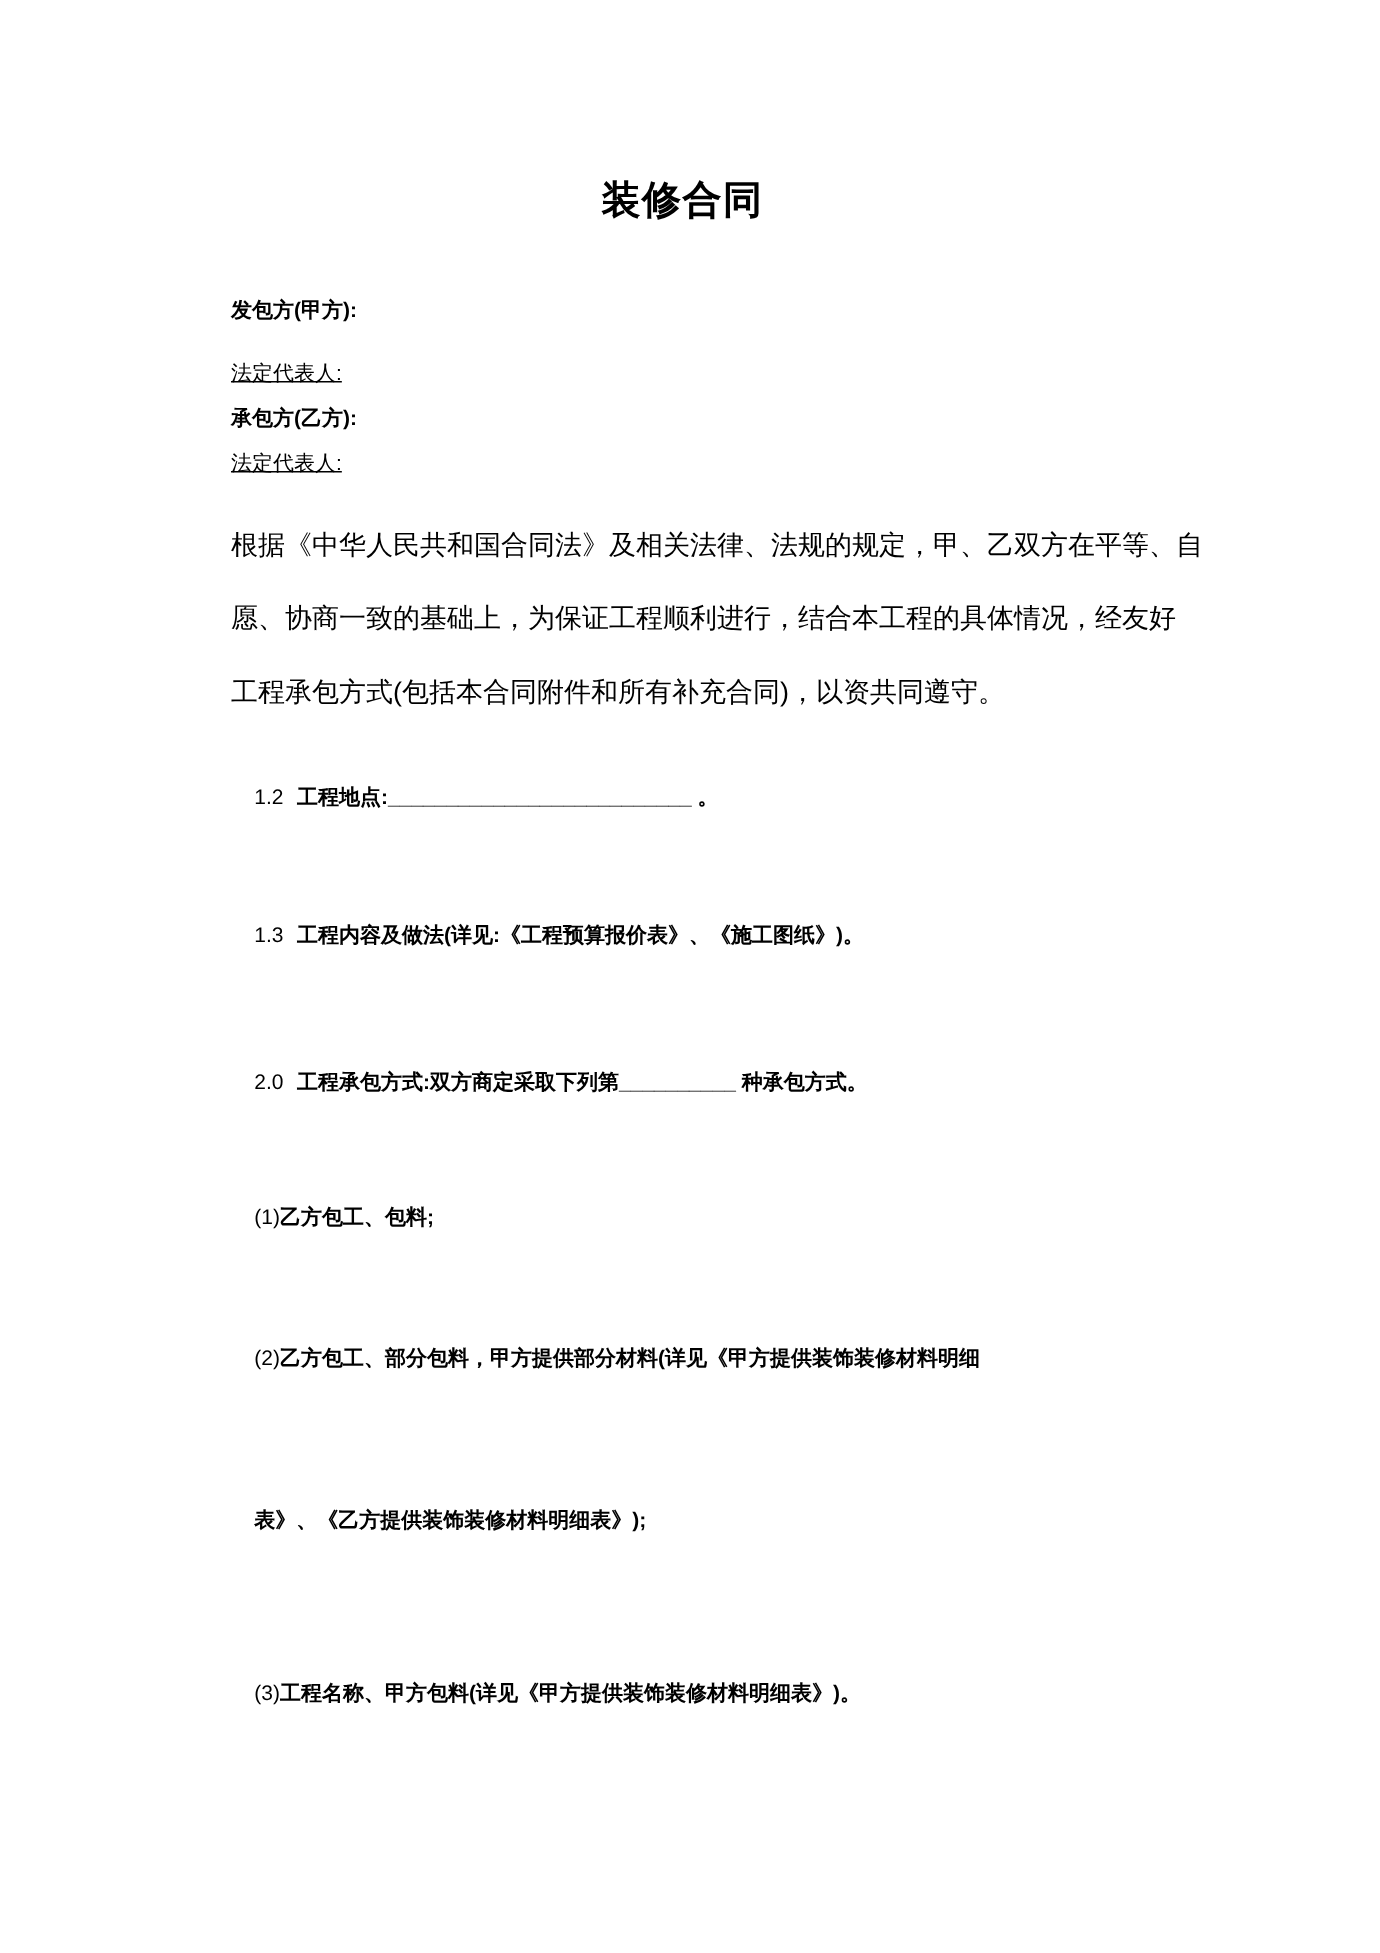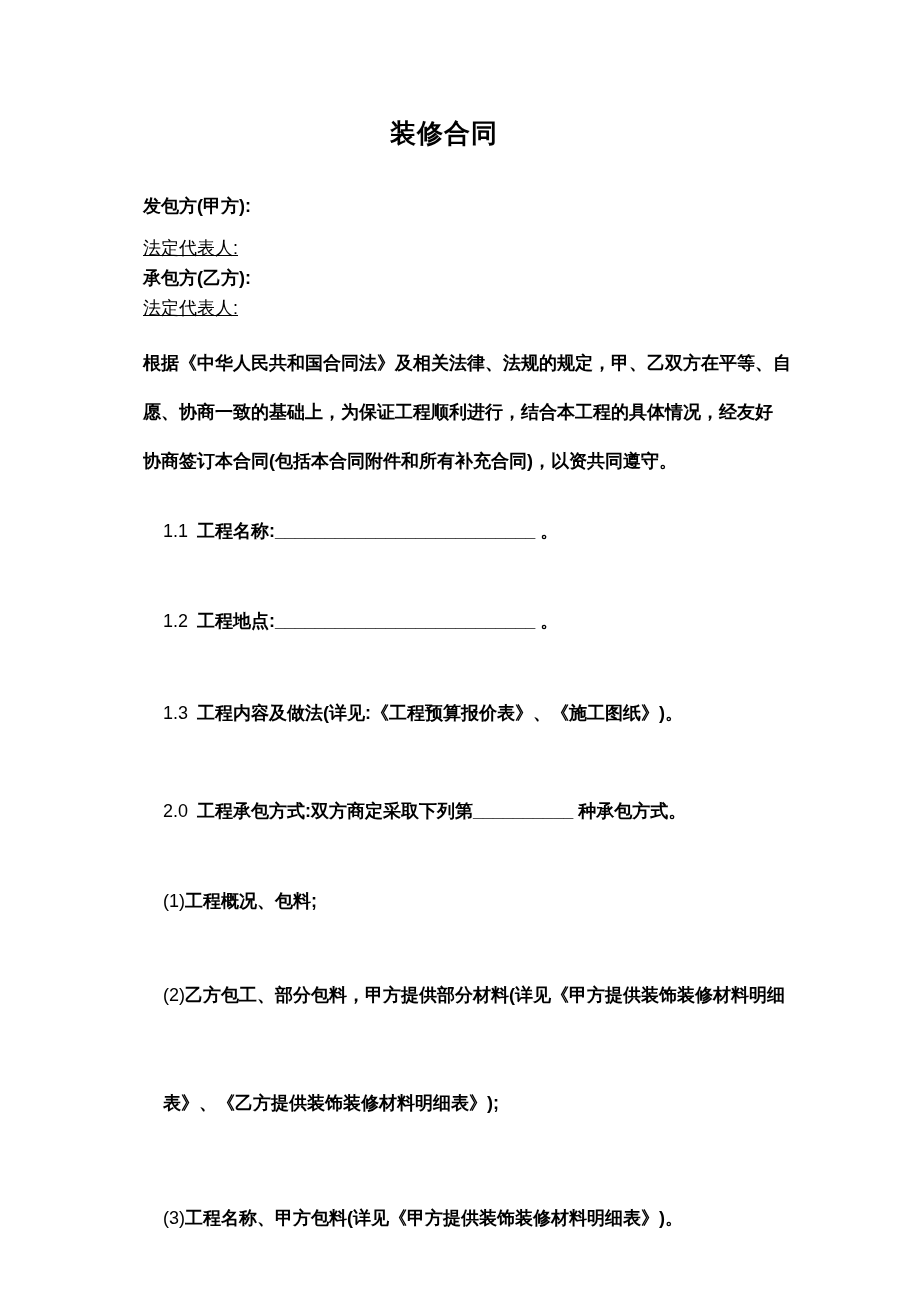--- a/index.html
+++ b/index.html
@@ -14,40 +14,41 @@
     color: #000000;
   }
   .page {
     position: relative;
     width: 888px;
     height: 1302px;
     box-sizing: border-box;
     padding-top: 115px;
     background: #ffffff;
     overflow: hidden;
+    margin-left: 11px;
   }
   .doc-title {
     font-size: 26px;
     line-height: 36px;
     font-weight: 700;
     text-align: center;
     letter-spacing: 1px;
   }
   .line {
     margin-left: 143px;
-    font-size: 18px;
+    font-size: 14px;
     line-height: 30px;
     font-weight: 700;
     white-space: pre;
   }
   .pre-line {
     margin-left: 143px;
     font-size: 18px;
     line-height: 49px;
-    font-weight: 700;
+    font-weight: 400;
     white-space: pre;
   }
   .reg { font-weight: 400; text-decoration: underline; }
   .num {
     font-weight: 400;
     margin-right: 9px;
   }
   .num-tight {
     font-weight: 400;
     margin-right: 0;
@@ -61,42 +62,39 @@
   <div class="doc-title">装修合同</div>
 
   <div class="line" style="margin-top:40px">发包方(甲方):</div>
   <div class="line reg" style="margin-top:12px">法定代表人:</div>
   <div class="line">承包方(乙方):</div>
   <div class="line reg">法定代表人:</div>
 
   <div style="margin-top:16px">
     <div class="pre-line">根据《中华人民共和国合同法》及相关法律、法规的规定，甲、乙双方在平等、自</div>
     <div class="pre-line">愿、协商一致的基础上，为保证工程顺利进行，结合本工程的具体情况，经友好</div>
-    <div class="pre-line">协商签订本合同(包括本合同附件和所有补充合同)，以资共同遵守。</div>
+    <div class="pre-line">工程承包方式(包括本合同附件和所有补充合同)，以资共同遵守。</div>
   </div>
 
 
-  <div class="line">
-    <span class="num">1.1</span><span>工程名称:__________________________ 。</span>
-  </div>
 
   <div class="line">
     <span class="num">1.2</span><span>工程地点:__________________________ 。</span>
   </div>
 
   <div class="line" style="margin-top:2px">
     <span class="num">1.3</span><span>工程内容及做法(详见:《工程预算报价表》、《施工图纸》)。</span>
   </div>
 
   <div class="line" style="margin-top:8px">
     <span class="num">2.0</span><span>工程承包方式:双方商定采取下列第__________ 种承包方式。</span>
   </div>
 
   <div class="line">
-    <span class="num-tight">(1)</span><span>工程概况、包料;</span>
+    <span class="num-tight">(1)</span><span>乙方包工、包料;</span>
   </div>
 
   <div class="line" style="margin-top:4px">
     <span class="num-tight">(2)</span><span>乙方包工、部分包料，甲方提供部分材料(详见《甲方提供装饰装修材料明细</span>
   </div>
   <div class="line" style="margin-top:18px">
     <span>表》、《乙方提供装饰装修材料明细表》);</span>
   </div>
 
   <div class="line" style="margin-top:25px">

